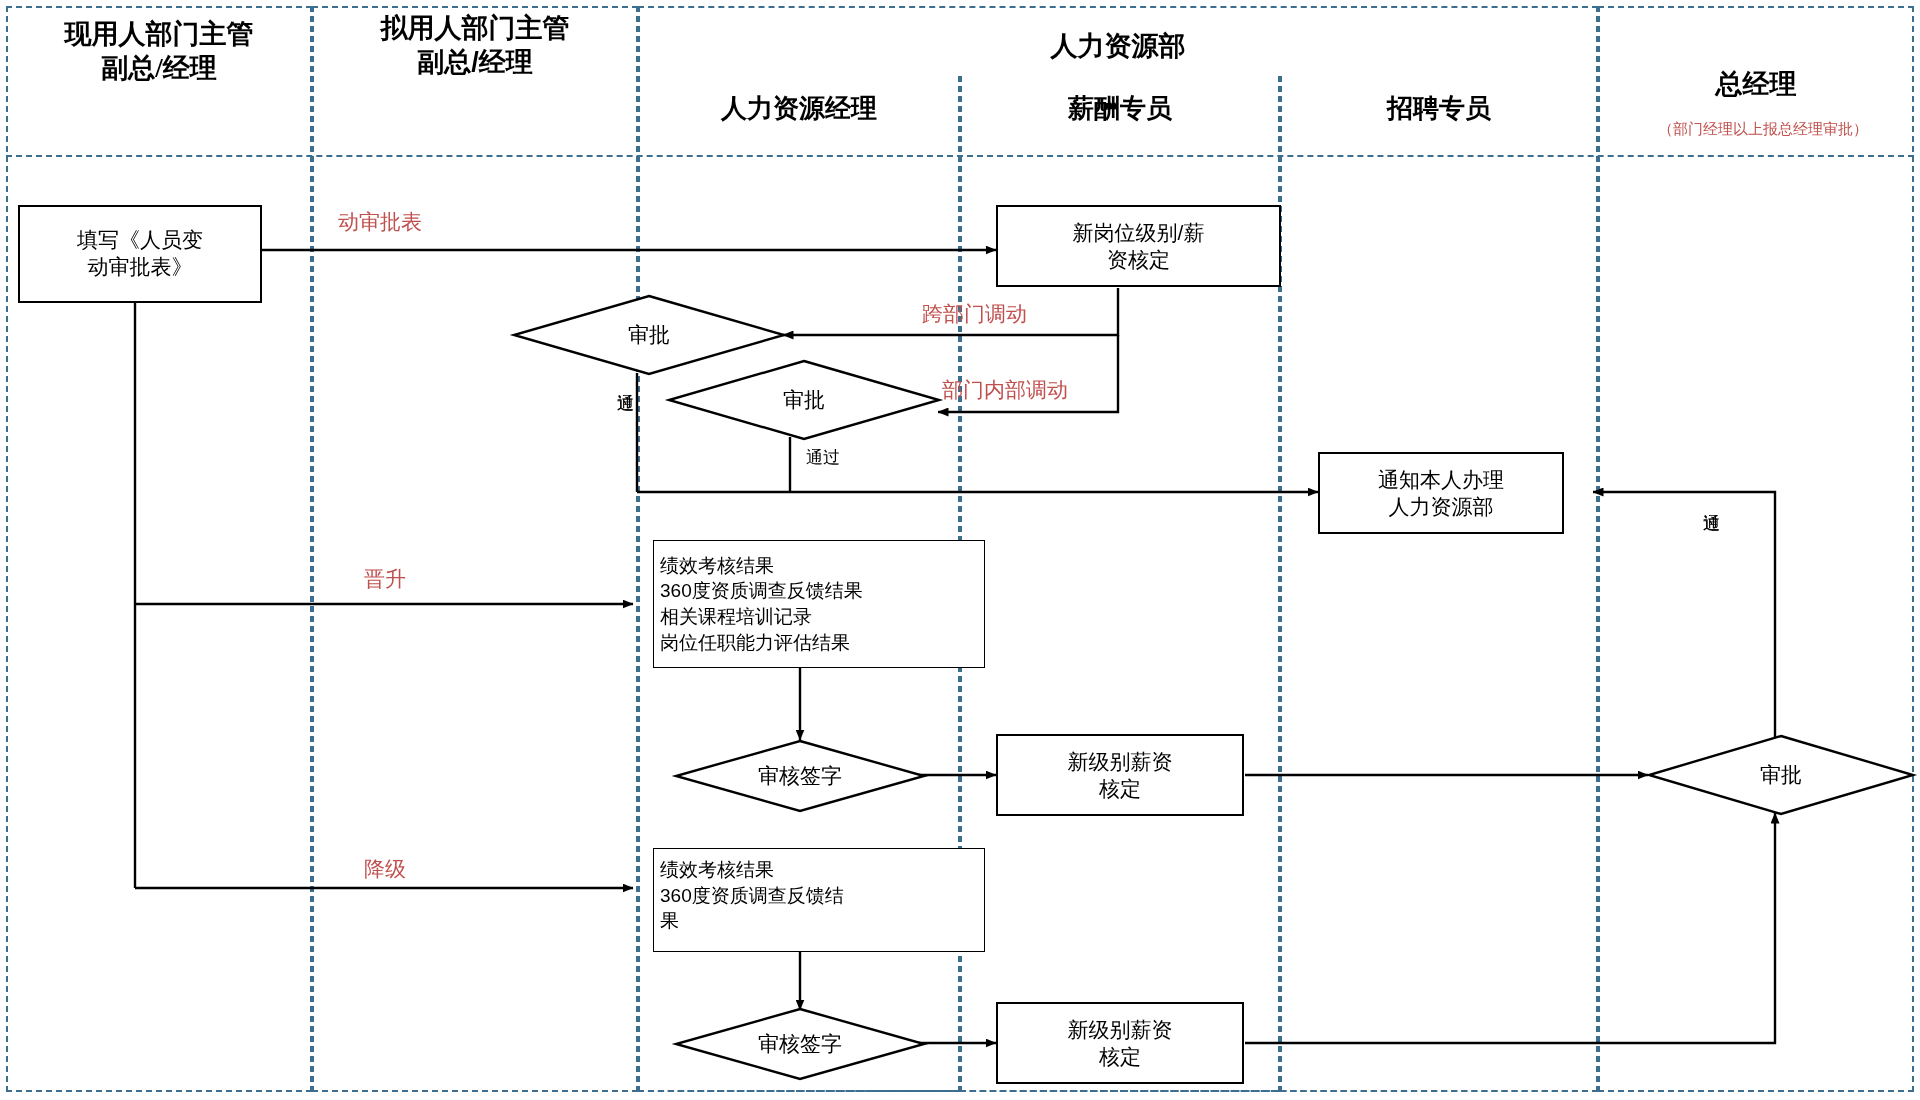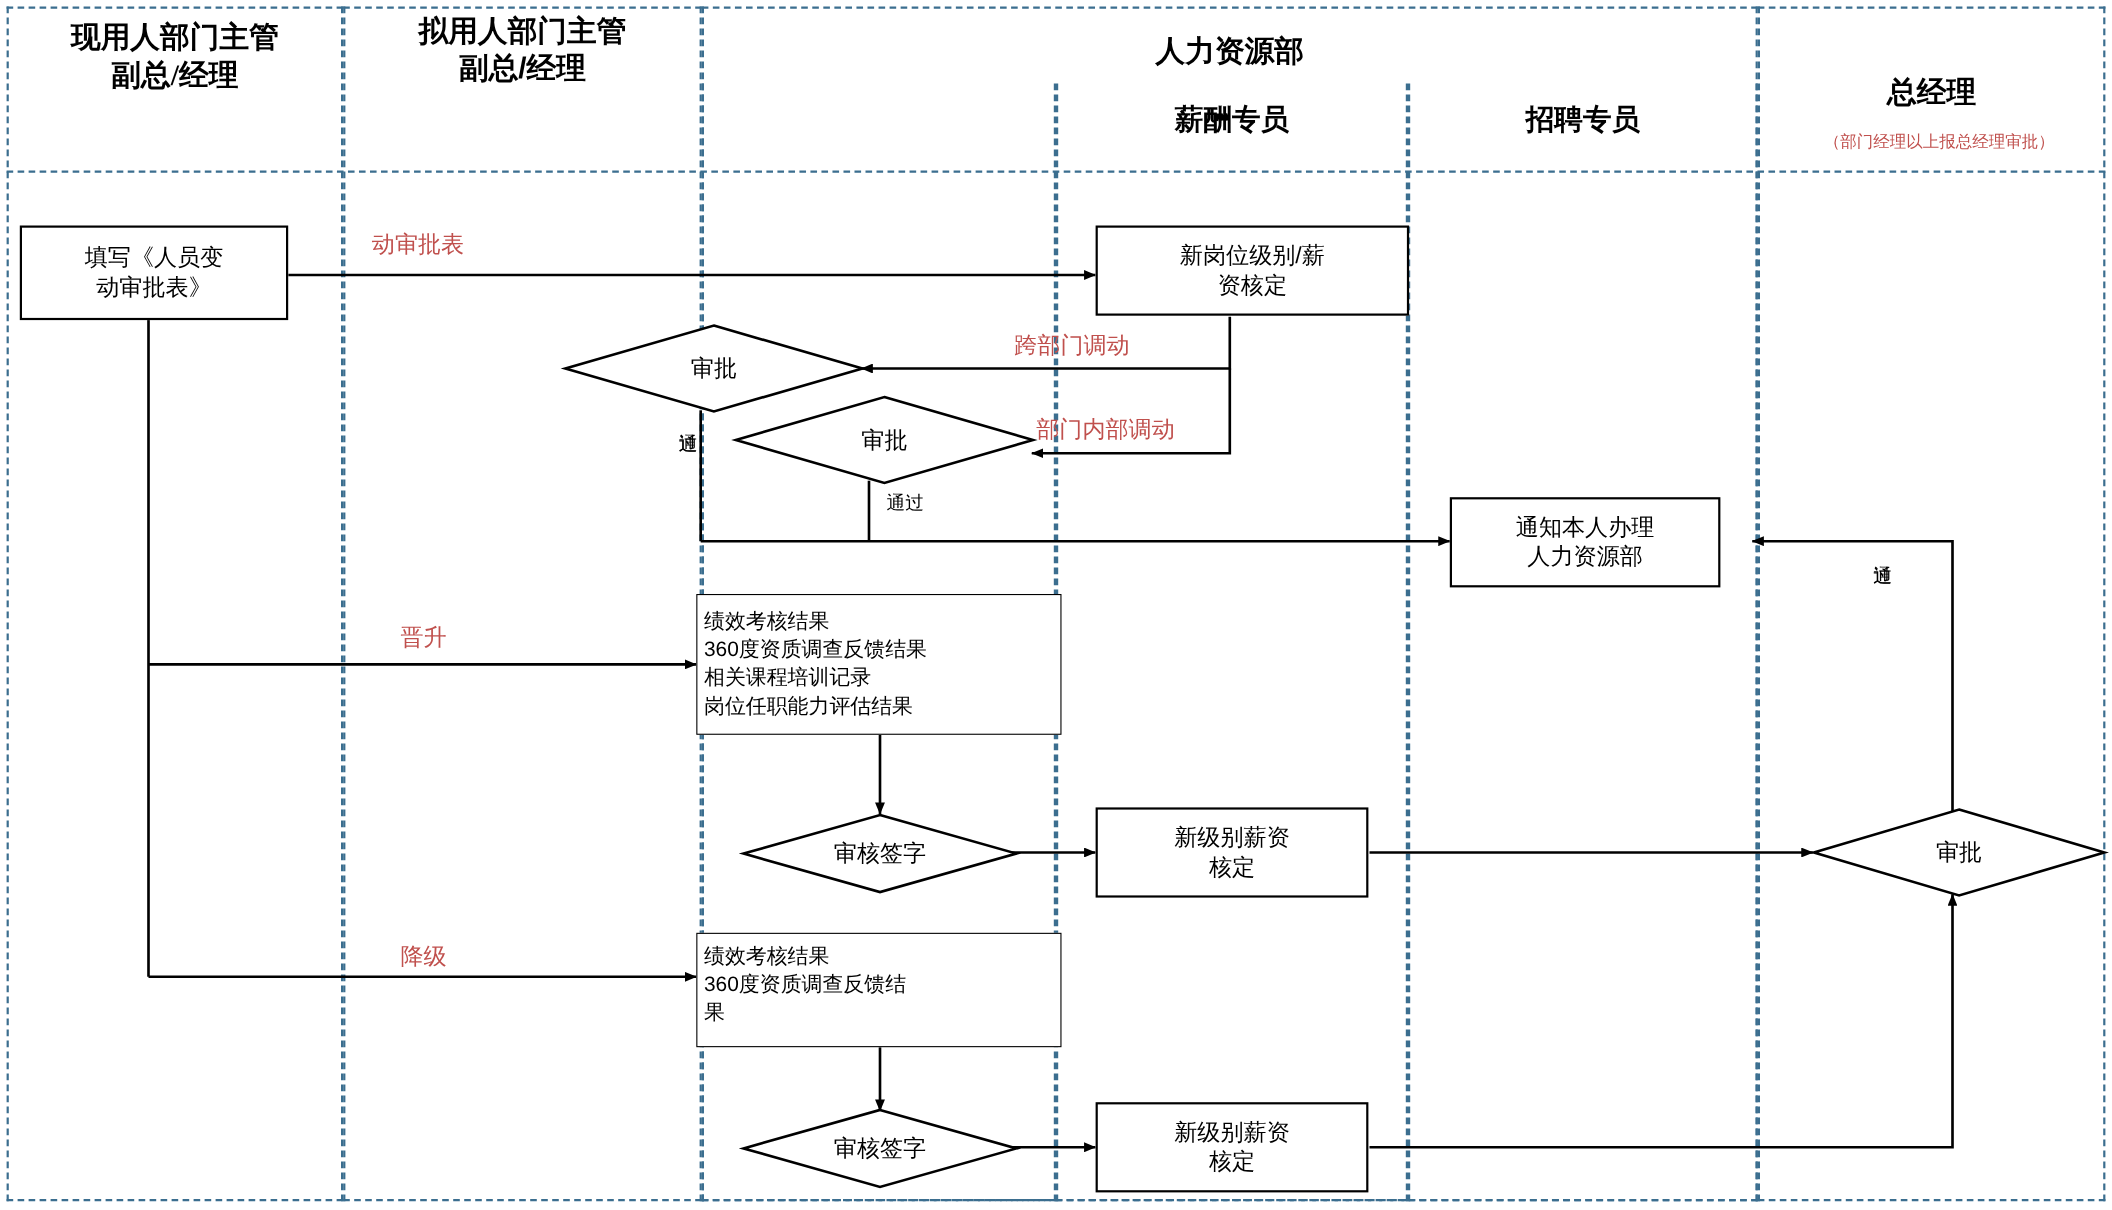--- a/index.html
+++ b/index.html
@@ -64,20 +64,21 @@
   .node.left-text {
     justify-content: flex-start;
     text-align: left;
     align-items: center;
     font-size: 19px;
     line-height: 1.35;
     padding: 4px 6px;
   }
   .node.thin {
     border-width: 1px;
+    margin-left: 20px;
   }
   
   .diamond-wrap {
     position: absolute;
   }
   .diamond-wrap svg {
     position: absolute;
     left: 0;
     top: 0;
     overflow: visible;
@@ -142,20 +143,23 @@
 
   <div class="lane-title big" style="left:312px; top:12px; width:326px;">
     <div style="white-space:pre-line;">拟用人部门主管
 副总/经理</div>
   </div>
 
   <div class="lane-title big" style="left:638px; top:30px; width:960px;">
     <div>人力资源部</div>
   </div>
 
+  <div class="lane-title mid" style="left:638px; top:92px; width:322px;">
+    <div>人力资源经理</div>
+  </div>
   <div class="lane-title mid" style="left:960px; top:92px; width:320px;">
     <div>薪酬专员</div>
   </div>
   <div class="lane-title mid" style="left:1280px; top:92px; width:318px;">
     <div>招聘专员</div>
   </div>
 
   <div class="lane-title big" style="left:1598px; top:68px; width:316px;">
     <div>总经理</div>
   </div>
@@ -196,21 +200,21 @@
       <path d="M800,952 L800,1010" marker-end="url(#arrow)"></path>
 
       <path d="M913,1043 L996,1043" marker-end="url(#arrow)"></path>
 
       <path d="M1245,1043 L1775,1043 L1775,813" marker-end="url(#arrow)"></path>
 
       <path d="M1775,738 L1775,492 L1593,492" marker-end="url(#arrow)"></path>
     </g>
   </svg>
 
-  <div class="node" style="left:18px; top:205px; width:244px; height:86px; white-space:pre-line;font-family:Liberation Serif, serif;">填写《人员变
+  <div class="node" style="left:18px; top:205px; width:244px; height:98px; white-space:pre-line;font-family:Liberation Serif, serif;">填写《人员变
 动审批表》</div>
 
   <div class="node" style="left:996px; top:205px; width:285px; height:82px; white-space:pre-line;">新岗位级别/薪
 资核定</div>
 
   <div class="diamond-wrap" style="left:513px; top:295px; width:272px; height:80px;">
     <svg width="272" height="80" viewBox="0 0 272 80">
       <polygon points="136,1 271,40 136,79 1,40" fill="#fff" stroke="#000" stroke-width="2.4"></polygon>
     </svg>
     <div class="diamond-label">审批</div>

